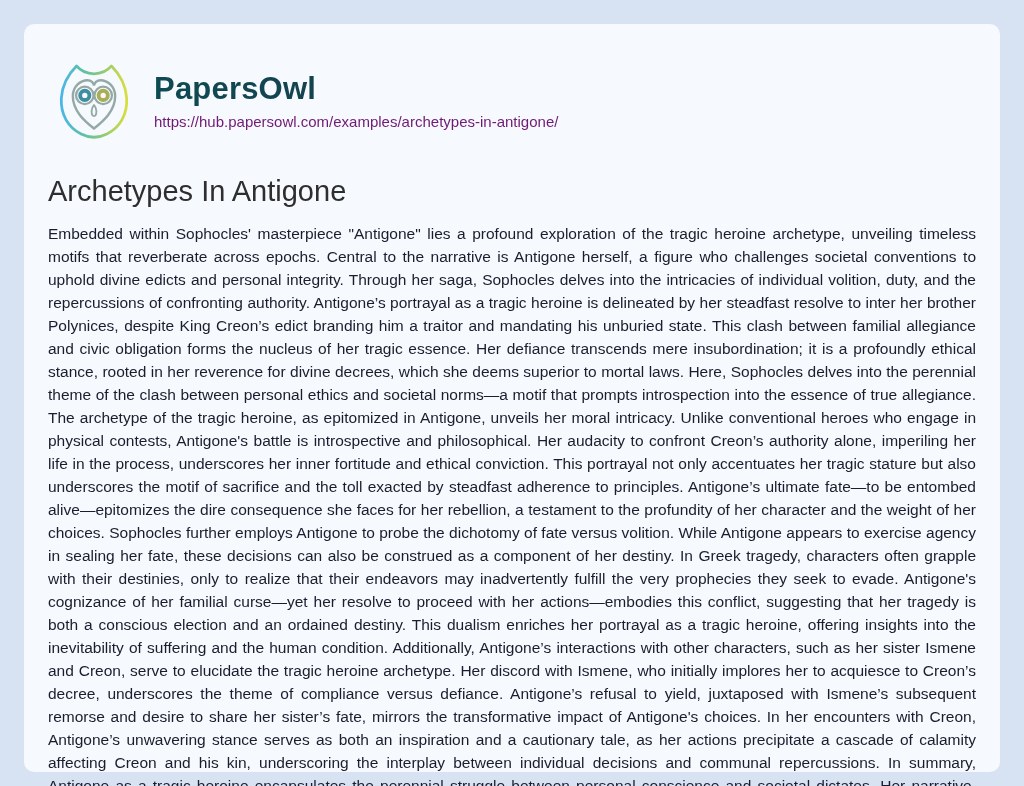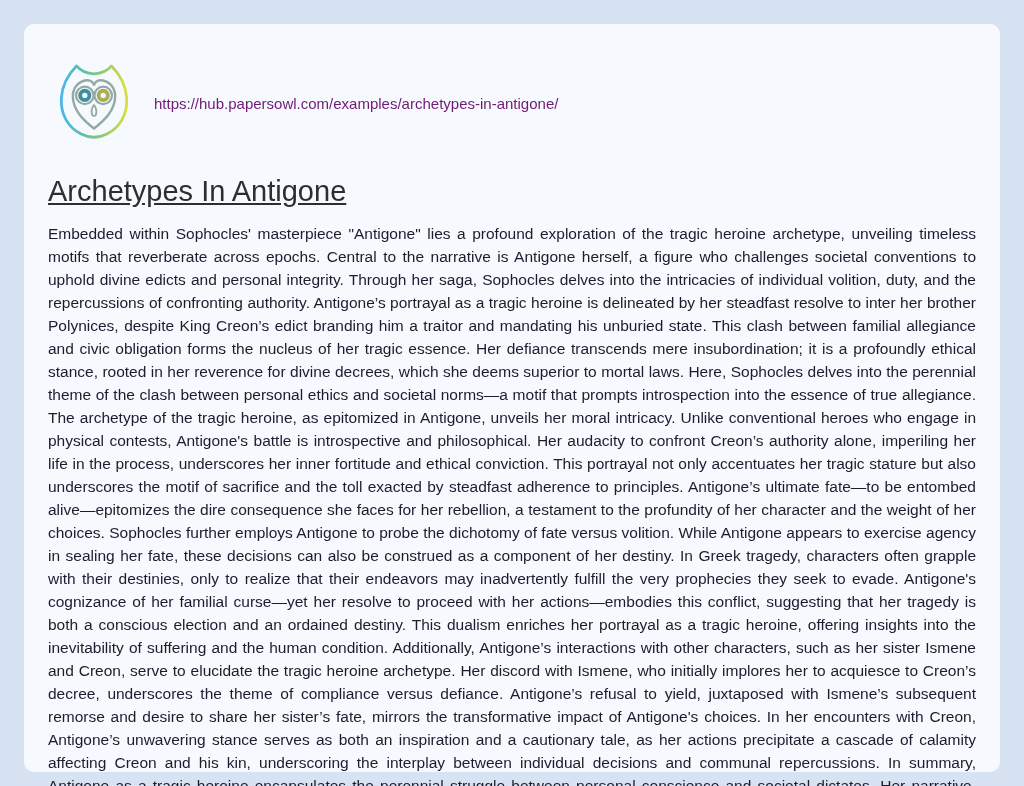--- a/index.html
+++ b/index.html
@@ -48,21 +48,20 @@
     color: #701a75;
     text-decoration: none;
     cursor: pointer;
   }
   .article-title {
     margin-top: 28px;
     font-size: 29px;
     font-weight: 400;
     color: #2e2e2e;
     line-height: 34px;
-    text-decoration: underline;
   }
   .essay-body {
     margin-top: 14px;
     width: 928px;
     font-family: Liberation Sans, sans-serif;
     font-size: 15.5px;
     line-height: 23px;
     color: #1c1c2e;
     text-align: justify;
   }
@@ -87,20 +86,21 @@
           <path d="M31,13 C36,19 43,21.5 50,21.5 C57,21.5 64,19 69,13 C76,20 84.5,32 85.5,48 C86.5,66 78,80 64,87 C55,91.5 45,91.5 36,87 C22,80 13.5,66 14.5,48 C15.5,32 24,20 31,13 Z" fill="none" stroke="url(#owlGrad)" stroke-width="3" stroke-linejoin="round"></path>
           <path d="M50,81 C40,73 27,62 27,46 C27,35 35.5,28.5 43,28.5 C46.5,28.5 50,31.5 50,34.5 C50,31.5 53.5,28.5 57,28.5 C64.5,28.5 73,35 73,46 C73,62 60,73 50,81 Z" fill="none" stroke="#93a9a6" stroke-width="2.6"></path>
           <circle cx="40" cy="45" r="9.5" fill="none" stroke="#93a9a6" stroke-width="2.4"></circle>
           <circle cx="60" cy="45" r="9.5" fill="none" stroke="#93a9a6" stroke-width="2.4"></circle>
           <circle cx="40" cy="45" r="5" fill="none" stroke="#3f8da0" stroke-width="4.2"></circle>
           <circle cx="60" cy="45" r="5" fill="none" stroke="#a9ad56" stroke-width="4.2"></circle>
           <path d="M50,55.5 C52,57.5 52.6,60 52.6,62 C52.6,65.5 51.4,67.5 50,67.5 C48.6,67.5 47.4,65.5 47.4,62 C47.4,60 48,57.5 50,55.5 Z" fill="none" stroke="#93a9a6" stroke-width="2"></path>
         </svg>
       </div>
       <div class="brand-block">
+        <div class="brand-name">PapersOwl</div>
         <a class="source-url">https://hub.papersowl.com/examples/archetypes-in-antigone/</a>
       </div>
     </header>
 
     <h1 class="article-title">Archetypes In Antigone</h1>
 
     <p class="essay-body">Embedded within Sophocles' masterpiece "Antigone" lies a profound exploration of the tragic heroine archetype, unveiling timeless motifs that reverberate across epochs. Central to the narrative is Antigone herself, a figure who challenges societal conventions to uphold divine edicts and personal integrity. Through her saga, Sophocles delves into the intricacies of individual volition, duty, and the repercussions of confronting authority. Antigone’s portrayal as a tragic heroine is delineated by her steadfast resolve to inter her brother Polynices, despite King Creon’s edict branding him a traitor and mandating his unburied state. This clash between familial allegiance and civic obligation forms the nucleus of her tragic essence. Her defiance transcends mere insubordination; it is a profoundly ethical stance, rooted in her reverence for divine decrees, which she deems superior to mortal laws. Here, Sophocles delves into the perennial theme of the clash between personal ethics and societal norms—a motif that prompts introspection into the essence of true allegiance. The archetype of the tragic heroine, as epitomized in Antigone, unveils her moral intricacy. Unlike conventional heroes who engage in physical contests, Antigone's battle is introspective and philosophical. Her audacity to confront Creon’s authority alone, imperiling her life in the process, underscores her inner fortitude and ethical conviction. This portrayal not only accentuates her tragic stature but also underscores the motif of sacrifice and the toll exacted by steadfast adherence to principles. Antigone’s ultimate fate—to be entombed alive—epitomizes the dire consequence she faces for her rebellion, a testament to the profundity of her character and the weight of her choices. Sophocles further employs Antigone to probe the dichotomy of fate versus volition. While Antigone appears to exercise agency in sealing her fate, these decisions can also be construed as a component of her destiny. In Greek tragedy, characters often grapple with their destinies, only to realize that their endeavors may inadvertently fulfill the very prophecies they seek to evade. Antigone's cognizance of her familial curse—yet her resolve to proceed with her actions—embodies this conflict, suggesting that her tragedy is both a conscious election and an ordained destiny. This dualism enriches her portrayal as a tragic heroine, offering insights into the inevitability of suffering and the human condition. Additionally, Antigone’s interactions with other characters, such as her sister Ismene and Creon, serve to elucidate the tragic heroine archetype. Her discord with Ismene, who initially implores her to acquiesce to Creon’s decree, underscores the theme of compliance versus defiance. Antigone’s refusal to yield, juxtaposed with Ismene’s subsequent remorse and desire to share her sister’s fate, mirrors the transformative impact of Antigone's choices. In her encounters with Creon, Antigone’s unwavering stance serves as both an inspiration and a cautionary tale, as her actions precipitate a cascade of calamity affecting Creon and his kin, underscoring the interplay between individual decisions and communal repercussions. In summary, Antigone as a tragic heroine encapsulates the perennial struggle between personal conscience and societal dictates. Her narrative, characterized by moral valor and tragic demise, not</p>
 
   </div>
 </div>

